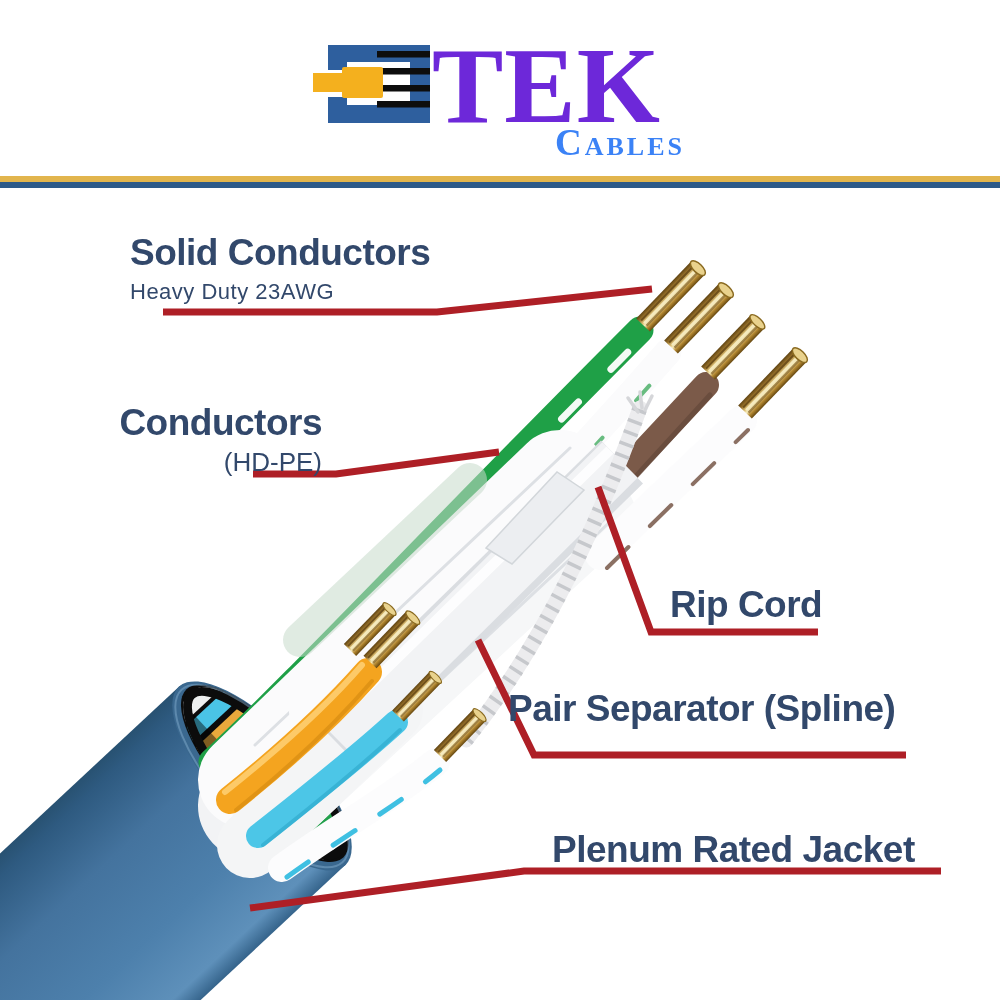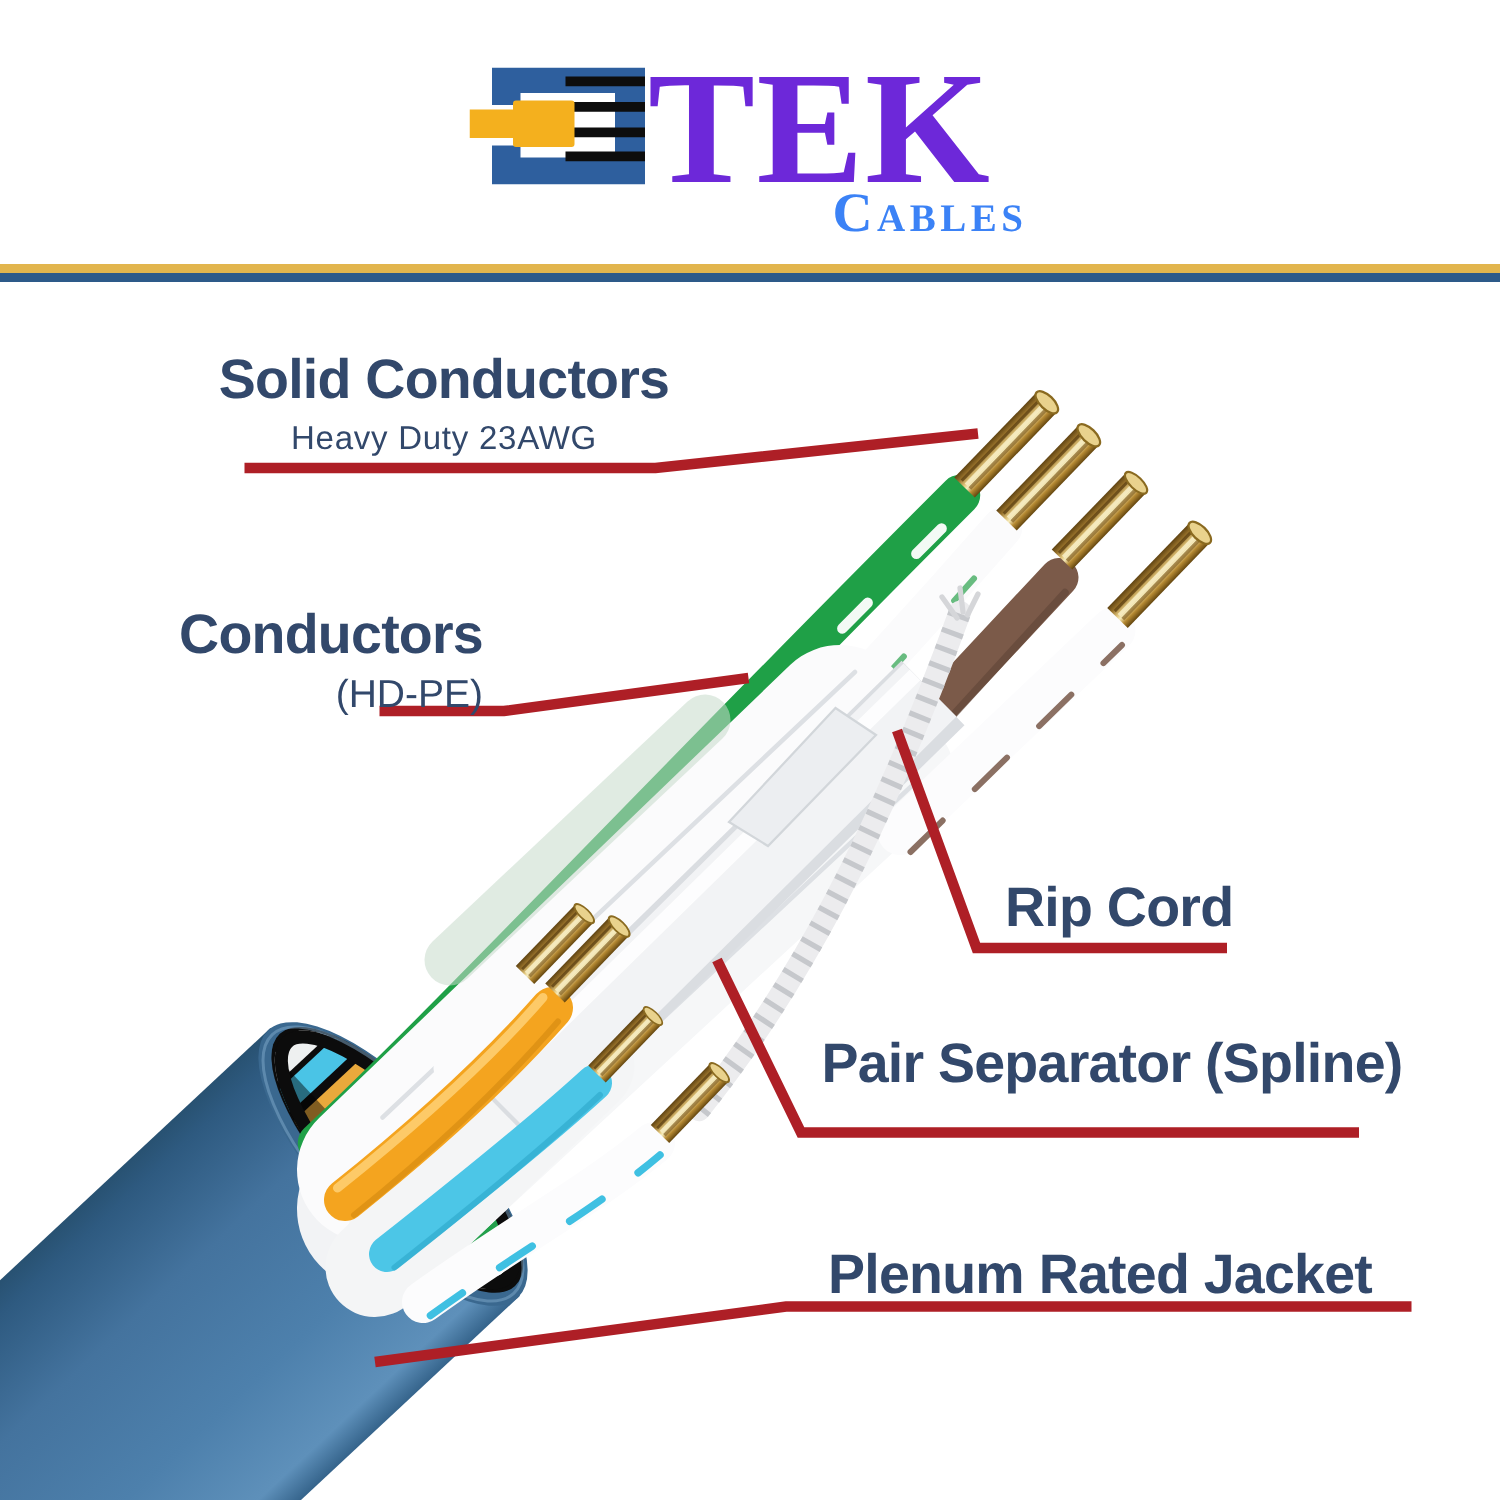--- a/index.html
+++ b/index.html
@@ -13,26 +13,26 @@
          font-weight:bold;font-variant:small-caps;font-size:37px;line-height:1;
          letter-spacing:3px;color:#3b82f6;}
   .divider-gold{position:absolute;left:0;top:176px;width:1000px;height:6px;background:#e2b54d;}
   .divider-blue{position:absolute;left:0;top:182px;width:1000px;height:6px;background:#2d5a89;}
   
   .cable-svg,.leader-svg{position:absolute;left:0;top:0;width:1000px;height:1000px;}
   
   .lbl{position:absolute;color:#32486b;line-height:1.05;}
   .lbl .t{font-weight:bold;font-size:37px;letter-spacing:-0.5px;}
   .lbl .s{font-weight:normal;}
-  .lbl-solid{left:130px;top:234px;width:332px;text-align:center;}
+  .lbl-solid{left:130px;top:234px;width:332px;text-align:left;}
   .lbl-solid .s{font-size:22px;margin-top:7px;letter-spacing:0.5px;}
   .lbl-insulation{left:100px;top:404px;width:222px;text-align:right;}
   .lbl-insulation .s{font-size:26px;margin-top:6px;}
   .lbl-ripcord{left:670px;top:586px;}
-  .lbl-pairsep{left:528px;top:690px;width:407px;text-align:right;}
+  .lbl-pairsep{left:508px;top:690px;width:407px;text-align:left;}
   .lbl-pairsep .s{font-size:24px;margin-top:5px;}
   .lbl-plenum{left:552px;top:831px;}
 </style>
 </head>
 <body>
 
 <div class="stage">
 
   <svg class="logo-icon" viewBox="0 0 117 78">
     <rect x="15" y="0" width="102" height="78" fill="#2e5f9e"></rect>

